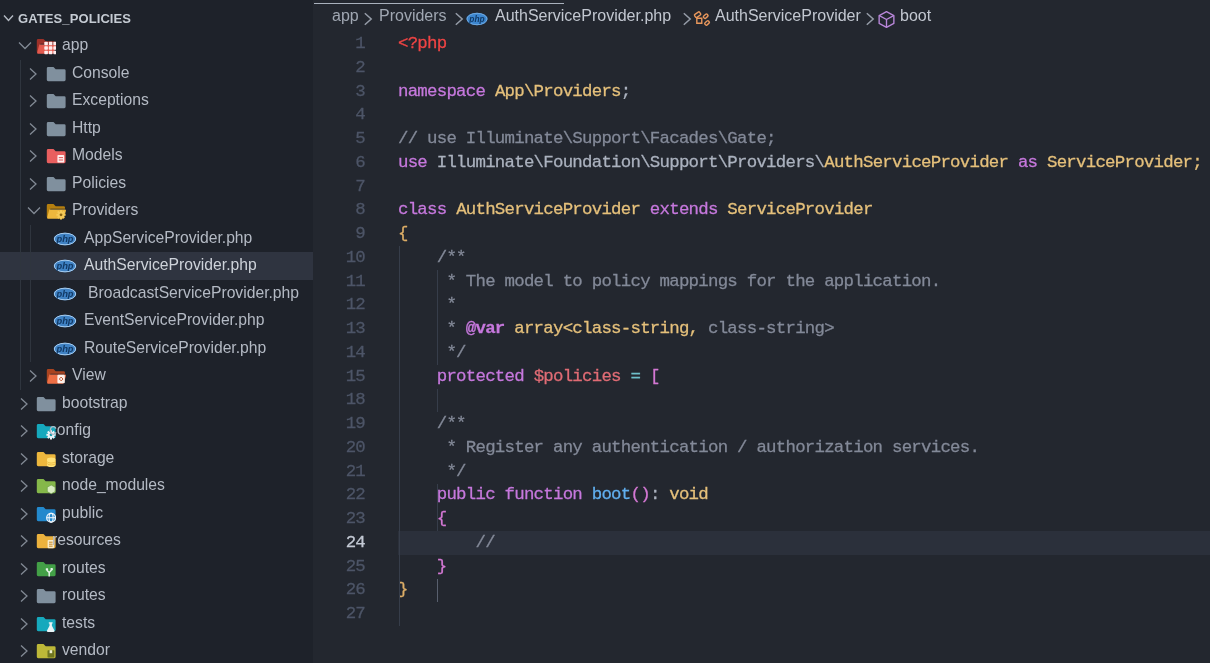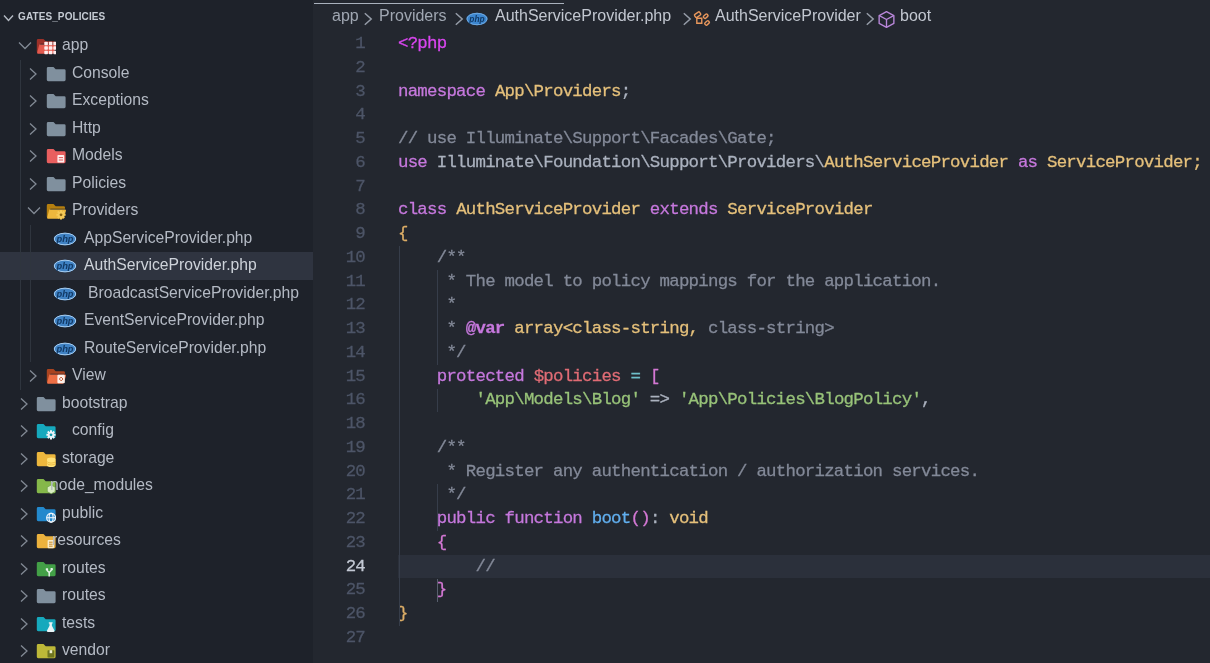--- a/index.html
+++ b/index.html
@@ -1,20 +1,20 @@
 <!DOCTYPE html>
 <html><head>
 <meta charset="utf-8">
 <style>
 html,body{margin:0;padding:0;}
 body{width:1210px;height:663px;overflow:hidden;background:#23272f;font-family:"Liberation Sans",sans-serif;position:relative;}
 
 #sidebar{position:absolute;left:0;top:0;width:313px;height:663px;background:#1e222a;}
 #sbheader{position:absolute;left:0;top:0;width:313px;height:32px;}
-#sbheader .lbl{position:absolute;left:18px;top:11px;font-size:10px;font-weight:bold;color:#c5cbd3;letter-spacing:.1px;}
+#sbheader .lbl{position:absolute;left:18px;top:11px;font-size:13px;font-weight:bold;color:#c5cbd3;letter-spacing:.1px;}
 .trow{position:absolute;left:0;width:313px;height:28px;}
 .trow .lbl{position:absolute;top:4px;font-size:15.7px;color:#b4bac4;white-space:nowrap;}
 .trow.sel{background:#2f3440;}
 .trow.sel .lbl{color:#ced3da;}
 .chev{position:absolute;top:8px;}
 .ficon{position:absolute;top:5px;}
 .tguide{position:absolute;width:1px;background:#2f353e;}
 
 #editor{position:absolute;left:313px;top:0;width:897px;height:663px;background:#23272f;}
 #breadcrumb{position:absolute;left:0;top:0;width:897px;height:31px;font-size:16px;color:#a0a7b2;}
@@ -31,21 +31,21 @@
 .gd.act{background:#585f6e;}
 .k{color:#c678dd;font-family:Liberation Mono, monospace;}
 .t{color:#e5c07b;}
 .s{color:#98c379;}
 .v{color:#e06c75;}
 .f{color:#61afef;}
 .c{color:#838998;}
 .p{color:#abb2bf;}
 .b1{color:#ddae67;}
 .b2{color:#d478d4;}
-.php{color:#d946ef;}
+.php{color:#ef4444;}
 </style>
 </head>
 <body>
 <div id="sidebar">
   <div id="sbheader">
     <svg class="chev" style="left:3px;top:14px" width="11" height="9" viewBox="0 0 11 9">
         <polyline points="1,1.5 5.5,6.5 10,1.5" fill="none" stroke="#b4bac3" stroke-width="1.4"></polyline>
       </svg>
     <span class="lbl">GATES_POLICIES</span>
   </div>
@@ -208,21 +208,21 @@
           <path d="M0.8 3.4 a1.4 1.4 0 0 1 1.4-1.4 h5.3 l2.2 2.2 h8.5 a1.4 1.4 0 0 1 1.4 1.4 v9.2 a1.4 1.4 0 0 1-1.4 1.4 h-16 a1.4 1.4 0 0 1-1.4-1.4 z" fill="#16a9bd"></path>
           <g stroke="#eef3f7" stroke-width="2">
             <line x1="15" y1="8.2" x2="15" y2="17.4"></line>
             <line x1="10.4" y1="12.8" x2="19.6" y2="12.8"></line>
             <line x1="11.75" y1="9.55" x2="18.25" y2="16.05"></line>
             <line x1="18.25" y1="9.55" x2="11.75" y2="16.05"></line>
           </g>
           <circle cx="15" cy="12.8" r="3" fill="#eef3f7"></circle>
           <circle cx="15" cy="12.8" r="1.4" fill="#0e97a9"></circle>
         </svg>
-        <span class="lbl" style="left:72px">config</span>
+        <span class="lbl" style="left:49px">config</span>
       </div>
       <div class="trow" style="top:444.75px">
         <svg class="chev" width="16" height="18" style="left:16.5px;top:5px" viewBox="0 0 16 18">
           <polyline points="4,3.5 10,9 4,14.5" fill="none" stroke="#828a95" stroke-width="1.28"></polyline>
         </svg>
         <svg class="ficon" width="20" height="18" style="left:36px" viewBox="0 0 20 18">
           <path d="M0.8 3.4 a1.4 1.4 0 0 1 1.4-1.4 h5.3 l2.2 2.2 h8.5 a1.4 1.4 0 0 1 1.4 1.4 v9.2 a1.4 1.4 0 0 1-1.4 1.4 h-16 a1.4 1.4 0 0 1-1.4-1.4 z" fill="#edb73d"></path>
           <g fill="#ffe27a">
             <ellipse cx="15.2" cy="9.4" rx="4.2" ry="1.8"></ellipse>
             <rect x="11" y="9.4" width="8.4" height="5.8"></rect>
@@ -237,21 +237,21 @@
       </div>
       <div class="trow" style="top:472.25px">
         <svg class="chev" width="16" height="18" style="left:16.5px;top:5px" viewBox="0 0 16 18">
           <polyline points="4,3.5 10,9 4,14.5" fill="none" stroke="#828a95" stroke-width="1.28"></polyline>
         </svg>
         <svg class="ficon" width="20" height="18" style="left:36px" viewBox="0 0 20 18">
           <path d="M0.8 3.4 a1.4 1.4 0 0 1 1.4-1.4 h5.3 l2.2 2.2 h8.5 a1.4 1.4 0 0 1 1.4 1.4 v9.2 a1.4 1.4 0 0 1-1.4 1.4 h-16 a1.4 1.4 0 0 1-1.4-1.4 z" fill="#85b84a"></path>
           <path d="M15.2 8 l3.9 2.2 v4.4 l-3.9 2.2 -3.9-2.2 v-4.4 z" fill="#d9ecc2"></path>
           <path d="M15.2 8 l3.9 2.2 v4.4 l-3.9 2.2 -3.9-2.2 v-4.4 z" fill="none" stroke="#6a9a47" stroke-width=".6"></path>
         </svg>
-        <span class="lbl" style="left:50px">node_modules</span>
+        <span class="lbl" style="left:62px">node_modules</span>
       </div>
       <div class="trow" style="top:499.75px">
         <svg class="chev" width="16" height="18" style="left:16.5px;top:5px" viewBox="0 0 16 18">
           <polyline points="4,3.5 10,9 4,14.5" fill="none" stroke="#828a95" stroke-width="1.28"></polyline>
         </svg>
         <svg class="ficon" width="20" height="18" style="left:36px" viewBox="0 0 20 18">
           <path d="M0.8 3.4 a1.4 1.4 0 0 1 1.4-1.4 h5.3 l2.2 2.2 h8.5 a1.4 1.4 0 0 1 1.4 1.4 v9.2 a1.4 1.4 0 0 1-1.4 1.4 h-16 a1.4 1.4 0 0 1-1.4-1.4 z" fill="#2389cd"></path>
           <circle cx="15.1" cy="12.7" r="4.4" fill="none" stroke="#eef5fb" stroke-width="1.3"></circle>
           <ellipse cx="15.1" cy="12.7" rx="2" ry="4.4" fill="none" stroke="#eef5fb" stroke-width="1.1"></ellipse>
           <line x1="10.7" y1="12.7" x2="19.5" y2="12.7" stroke="#eef5fb" stroke-width="1.1"></line>
@@ -372,21 +372,20 @@
       <div class="ln"><span class="num">6</span><span class="txt"><span class="k">use</span><span class="p"> Illuminate\Foundation\Support\Providers\</span><span class="t">AuthServiceProvider</span><span class="k"> as </span><span class="t">ServiceProvider;</span></span></div>
       <div class="ln"><span class="num">7</span><span class="txt"></span></div>
       <div class="ln"><span class="num">8</span><span class="txt"><span class="k">class</span> <span class="t">AuthServiceProvider</span> <span class="k">extends</span> <span class="t">ServiceProvider</span></span></div>
       <div class="ln"><span class="num">9</span><span class="txt"><span class="b1">{</span></span></div>
       <div class="ln"><span class="num">10</span><span class="txt">    <span class="c">/**</span></span></div>
       <div class="ln"><span class="num">11</span><span class="txt"><span class="c">     * The model to policy mappings for the application.</span></span></div>
       <div class="ln"><span class="num">12</span><span class="txt"><span class="c">     *</span></span></div>
       <div class="ln"><span class="num">13</span><span class="txt"><span class="c">     * </span><span class="k" style="font-weight:bold">@var</span><span class="c"> </span><span class="t" style="font-weight:normal">array&lt;class-string,</span><span class="c"> class-string&gt;</span></span></div>
       <div class="ln"><span class="num">14</span><span class="txt"><span class="c">     */</span></span></div>
       <div class="ln"><span class="num">15</span><span class="txt">    <span class="k">protected</span> <span class="v">$policies</span> <span style="color:#6fbfca">=</span> <span class="b2">[</span></span></div>
-      <div class="ln"><span class="num">16</span><span class="txt">        <span class="s">'App\Models\Blog'</span> <span class="p">=&gt;</span> <span class="s">'App\Policies\BlogPolicy'</span><span class="p">,</span></span></div>
       <div class="ln"><span class="num">18</span><span class="txt"></span></div>
       <div class="ln"><span class="num">19</span><span class="txt">    <span class="c">/**</span></span></div>
       <div class="ln"><span class="num">20</span><span class="txt"><span class="c">     * Register any authentication / authorization services.</span></span></div>
       <div class="ln"><span class="num">21</span><span class="txt"><span class="c">     */</span></span></div>
       <div class="ln"><span class="num">22</span><span class="txt">    <span class="k">public</span> <span class="k">function</span> <span class="f">boot</span><span class="b2">()</span><span class="p">:</span> <span class="t">void</span></span></div>
       <div class="ln"><span class="num">23</span><span class="txt">    <span class="b2">{</span></span></div>
       <div class="ln cur"><span class="num">24</span><span class="txt">        <span class="c">//</span></span></div>
       <div class="ln"><span class="num">25</span><span class="txt">    <span class="b2">}</span></span></div>
       <div class="ln"><span class="num">26</span><span class="txt"><span class="b1">}</span></span></div>
       <div class="ln"><span class="num">27</span><span class="txt"></span></div>

